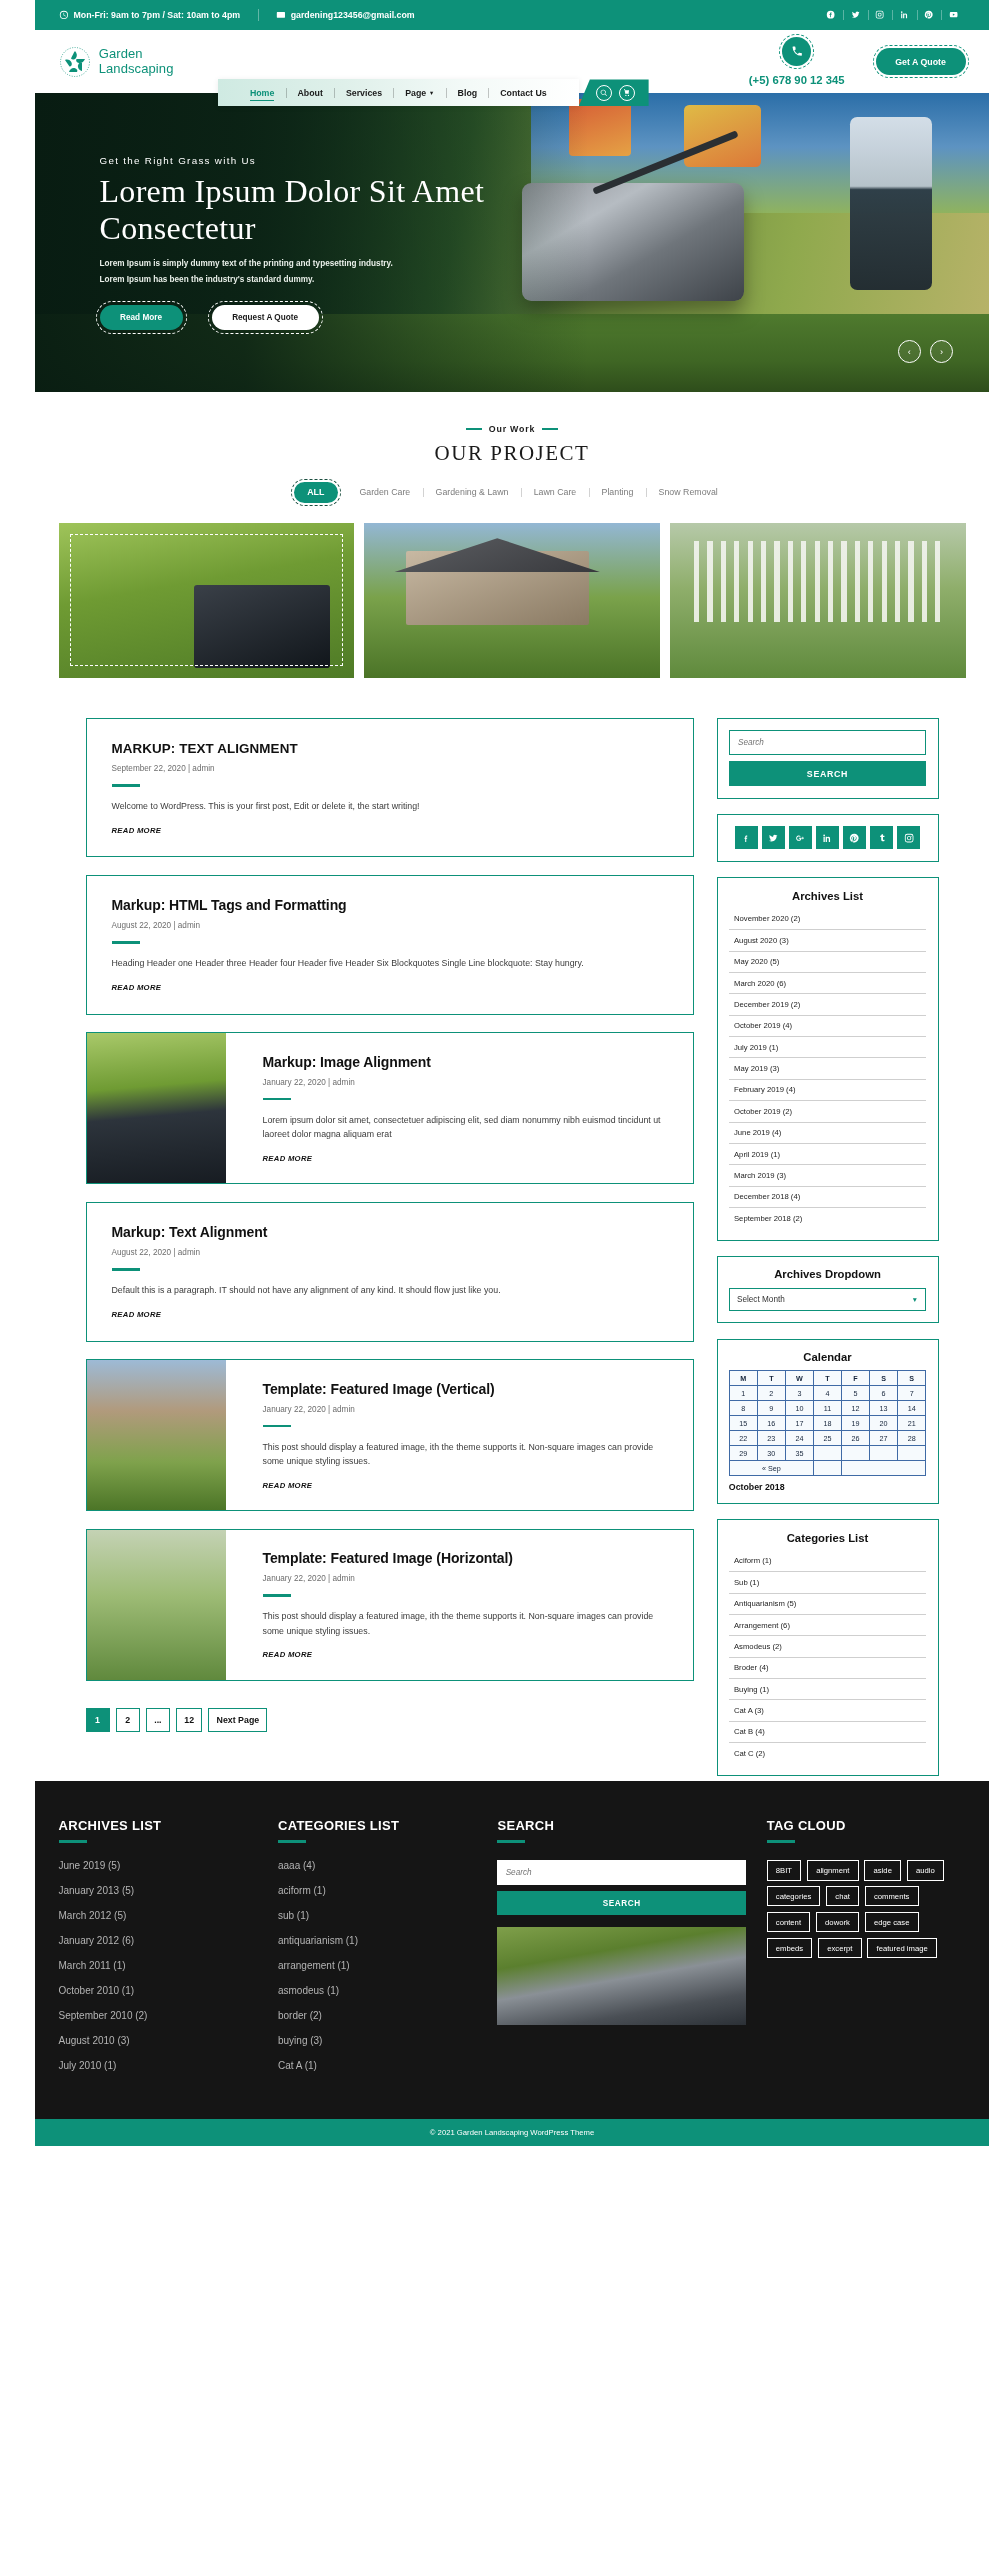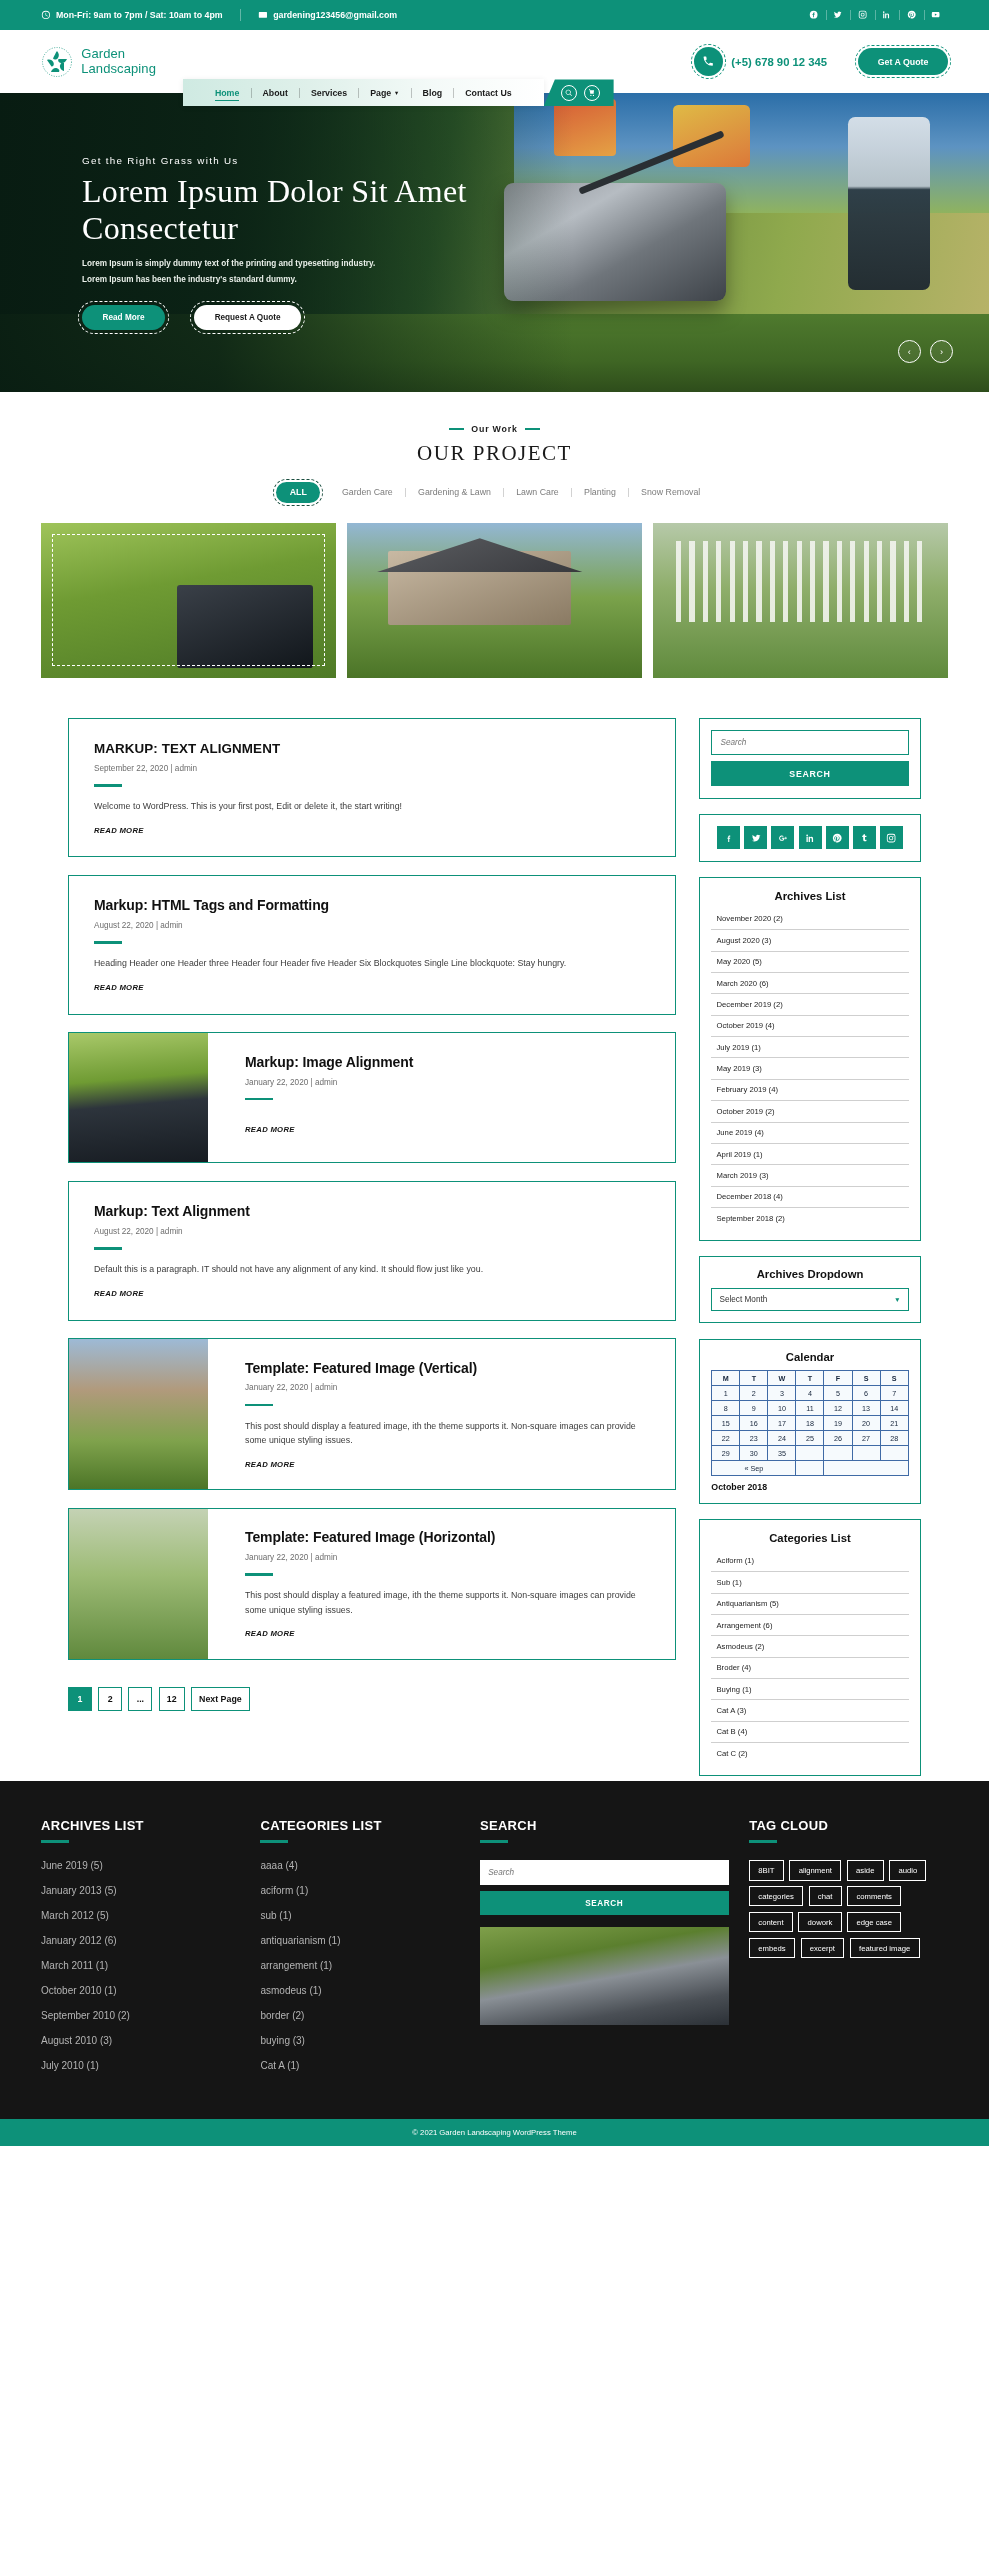--- a/index.html
+++ b/index.html
@@ -3,21 +3,21 @@
 <meta charset="utf-8">
 <style>
   * { box-sizing: border-box; margin: 0; padding: 0; }
   html, body { width: 989px; }
   body {
     font-family: "Liberation Sans", sans-serif;
     background: #ffffff;
     color: #222;
     -webkit-font-smoothing: antialiased;
   }
-  .wrap { width: 989px; margin: 0 auto; }
+  .wrap { width: 989px; margin: 0 auto; padding-left: 35px; }
 
   
   .topbar {
     background: #0d9179;
     height: 30px;
     display: flex;
     align-items: center;
     color: #fff;
     font-size: 8.8px;
     font-weight: 600;
@@ -45,21 +45,21 @@
     display: flex; align-items: center;
     position: relative;
     box-shadow: 0 0.5px 0 rgba(0,0,0,.04);
   }
   .header-inner { width: 907px; margin: 0 auto; display: flex; align-items: center; }
   .logo { display: flex; align-items: center; gap: 8.2px; }
   .logo-mark { width: 32px; height: 32px; position: relative; }
   .logo-mark svg { width: 32px; height: 32px; }
   .logo-text { line-height: 1.08; font-size: 13px; color: #0d9179; font-weight: 400; letter-spacing: 0.1px; }
   .hdr-spacer { flex: 1; }
-  .phone-block { display: flex; align-items: center; gap: 8.2px; margin-right: 31px;}
+  .phone-block { display: flex; align-items: center; gap: 8.2px; margin-right: 31px; flex-direction: column;}
   .phone-circle {
     width: 29px; height: 29px; border-radius: 50%;
     background: #0d9179; display: flex; align-items: center; justify-content: center;
     outline: 1.5px dashed #0d9179; outline-offset: 2.6px;
   }
   .phone-circle svg { width: 12.4px; height: 12.4px; fill: #fff; }
   .phone-num { color: #0d9179; font-size: 11.3px; font-weight: 700; white-space: nowrap; }
   .quote-btn {
     background: #0d9179; color: #fff; border: none;
     padding: 8.8px 19.6px; border-radius: 20.6px; font-size: 8.8px; font-weight: 700;
@@ -537,20 +537,21 @@
         <p class="post-text">Heading Header one Header three Header four Header five Header Six Blockquotes Single Line blockquote: Stay hungry.</p>
         <a class="read-more">READ MORE</a>
       </article>
 
       <article class="post has-img">
         <div class="post-thumb pt1"></div>
         <div class="post-body">
           <h3 class="post-title">Markup: Image Alignment</h3>
           <div class="post-meta">January 22, 2020 | admin</div>
           <div class="post-rule"></div>
+          <p class="post-text">Lorem ipsum dolor sit amet, consectetuer adipiscing elit, sed diam nonummy nibh euismod tincidunt ut laoreet dolor magna aliquam erat</p>
           <a class="read-more">READ MORE</a>
         </div>
       </article>
 
       <article class="post">
         <h3 class="post-title">Markup: Text Alignment</h3>
         <div class="post-meta">August 22, 2020 | admin</div>
         <div class="post-rule"></div>
         <p class="post-text">Default this is a paragraph. IT should not have any alignment of any kind. It should flow just like you.</p>
         <a class="read-more">READ MORE</a>

